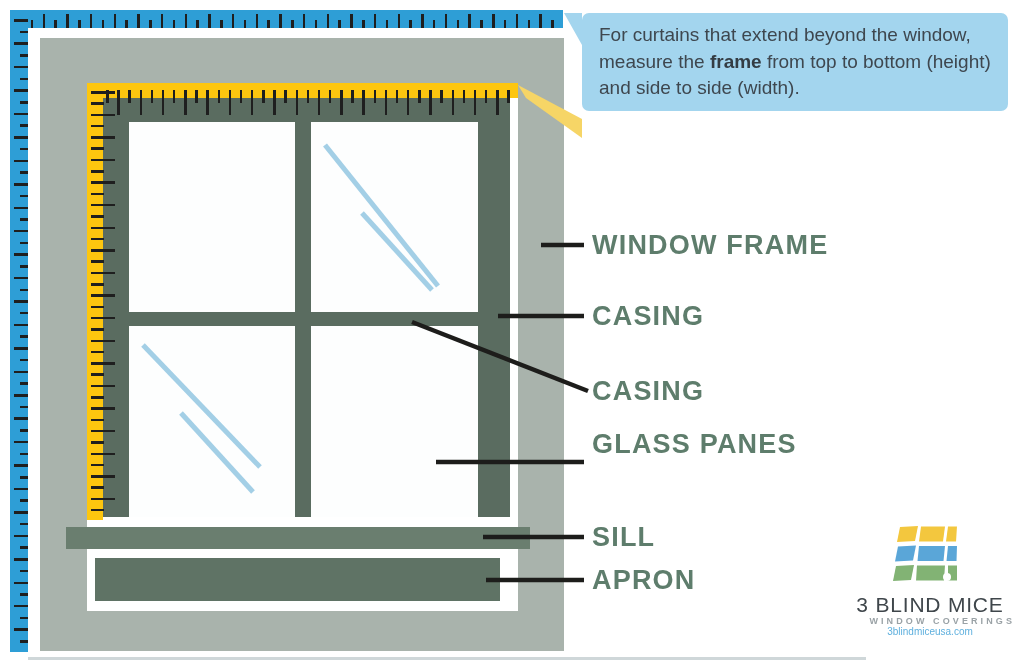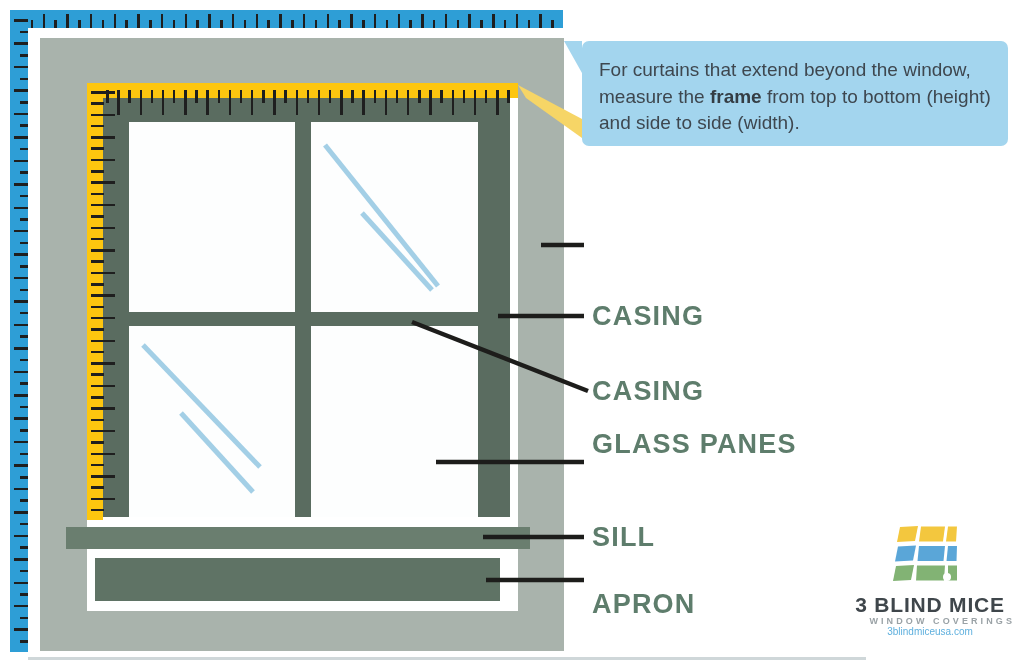--- a/index.html
+++ b/index.html
@@ -38,36 +38,36 @@
   .pane{position:absolute;background:#fdfefe;}
   .pane-tl{left:26px;top:24px;width:166px;height:190px;}
   .pane-tr{left:208px;top:24px;width:167px;height:190px;}
   .pane-bl{left:26px;top:228px;width:166px;height:191px;}
   .pane-br{left:208px;top:228px;width:167px;height:191px;}
   .sill{left:66px;top:527px;width:464px;height:22px;background:var(--sill-green);}
   .apron{left:95px;top:558px;width:405px;height:43px;background:var(--apron-green);}
   .baseline{left:28px;top:657px;width:838px;height:3px;background:#cfd7d9;}
 
   
-  .callout{width:426px;box-sizing:border-box;padding:16px 14px 9px 17px;border-radius:7px;
-           font-size:19px;line-height:26.5px;color:var(--text-dark);margin-top:28px;}
+  .callout{width:426px;box-sizing:border-box;padding:9px 14px 9px 17px;border-radius:7px;
+           font-size:19px;line-height:26.5px;color:var(--text-dark);}
   .callout b{font-weight:700;color:#343d44;}
   .callout::before{content:"";position:absolute;left:-18px;top:0;width:0;height:0;
            border-left:18px solid transparent;}
   .callout-frame{left:582px;top:13px;background:var(--callout-blue);}
   .callout-frame::before{border-top:32px solid var(--callout-blue);}
   .callout-casing{left:582px;top:113px;background:var(--callout-yellow);}
   .callout-casing::before{border-top:32px solid var(--callout-yellow);}
 
   
   .part-label{left:592px;height:32px;line-height:32px;font-size:27px;font-weight:700;
               letter-spacing:1.2px;color:var(--label-green);white-space:nowrap;}
 
   
-  .logo-name{left:845px;top:593px;width:170px;text-align:center;font-size:21px;font-weight:700;
+  .logo-name{left:845px;top:593px;width:170px;text-align:center;font-size:21px;font-weight:400;
              letter-spacing:0.8px;color:var(--logo-text);}
   .logo-tagline{left:845px;top:616px;width:170px;text-align:right;font-size:9px;font-weight:600;
              letter-spacing:3.1px;color:var(--logo-tagline);}
   .logo-url{left:845px;top:626px;width:170px;text-align:center;font-size:10px;
              color:var(--logo-url);}
 
   svg.overlay{position:absolute;left:0;top:0;pointer-events:none;}
 </style>
 </head>
 <body>
@@ -287,25 +287,26 @@
       <line x1="436" y1="462" x2="584" y2="462"></line>
       <line x1="483" y1="537" x2="584" y2="537"></line>
       <line x1="486" y1="580" x2="584" y2="580"></line>
     </g>
   </svg>
 
   <div class="abs callout callout-frame">
     <span>For curtains that extend beyond the window, measure the </span><b>frame</b><span> from top to bottom (height) and side to side (width).</span>
   </div>
 
+  <div class="abs part-label" style="top:229px;">WINDOW FRAME</div>
   <div class="abs part-label" style="top:300px;">CASING</div>
   <div class="abs part-label" style="top:375px;">CASING</div>
   <div class="abs part-label" style="top:428px;">GLASS PANES</div>
   <div class="abs part-label" style="top:521px;">SILL</div>
-  <div class="abs part-label" style="top:588px;">APRON</div>
+  <div class="abs part-label" style="top:564px;">APRON</div>
 
   <svg class="overlay" style="left:893px;top:526px;" width="64" height="58" viewBox="0 0 64 58">
     <g fill="var(--logo-yellow)">
       <polygon points="7,1 25,0 22,15 4,16"></polygon>
       <polygon points="28,0.5 52,0.5 50,15.5 26,15.5"></polygon>
       <polygon points="55,0.5 64,0.5 63,15.5 53,15.5"></polygon>
     </g>
     <g fill="var(--logo-blue)">
       <polygon points="5,20.5 23,19.5 20,34.5 2,35.5"></polygon>
       <polygon points="26,20 52,20 50.5,35 24.5,35"></polygon>

